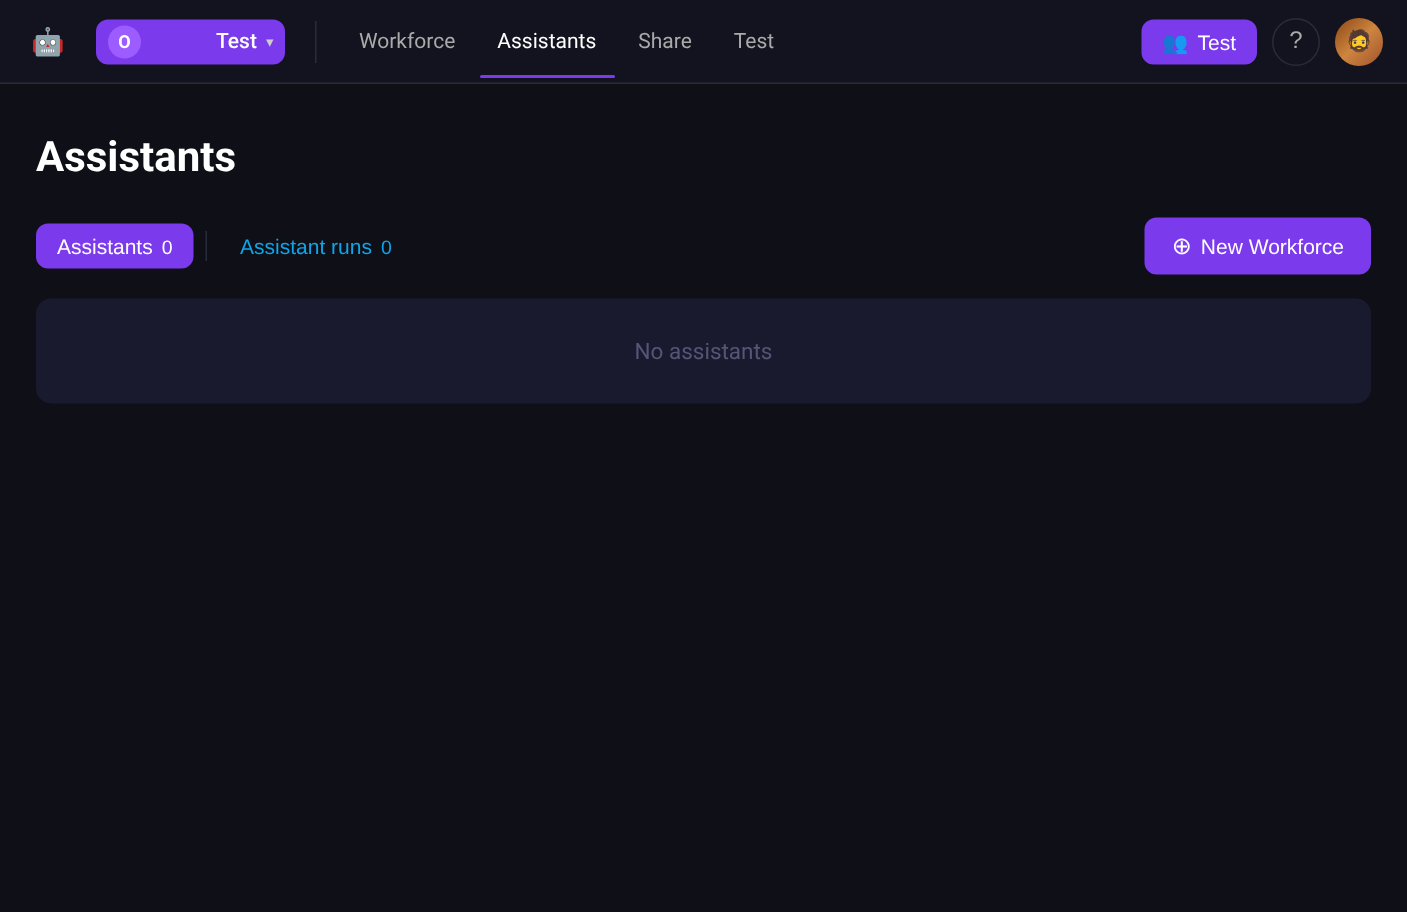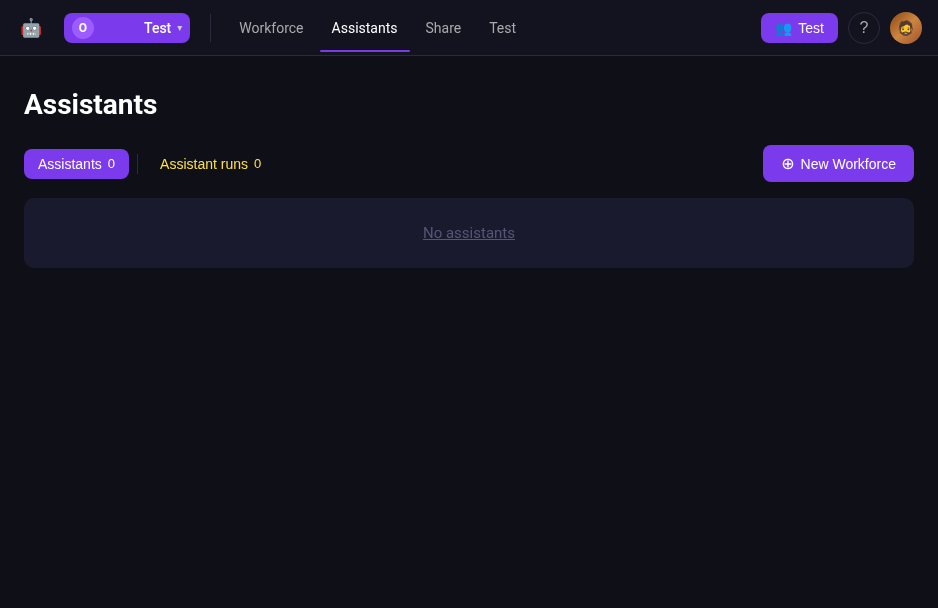--- a/index.html
+++ b/index.html
@@ -201,21 +201,21 @@
       cursor: pointer;
     }
 
     .tab-btn.active {
       background-color: #7c3aed;
       color: #fff;
     }
 
     .tab-btn.inactive {
       background-color: transparent;
-      color: #fde047;
+      color: #0ea5e9;
     }
 
     .tab-count {
       font-size: 13px;
     }
 
     .tab-separator {
       width: 1px;
       height: 20px;
       background-color: #2a2a3d;
@@ -246,21 +246,20 @@
       border-radius: 10px;
       display: flex;
       align-items: center;
       justify-content: center;
       height: 70px;
     }
 
     .empty-text {
       color: #555577;
       font-size: 15px;
-      text-decoration: underline;
     }
   </style>
 </head>
 <body>
 
 <nav class="navbar">
   <div class="nav-logo">
     <span>🤖</span>
   </div>
 

